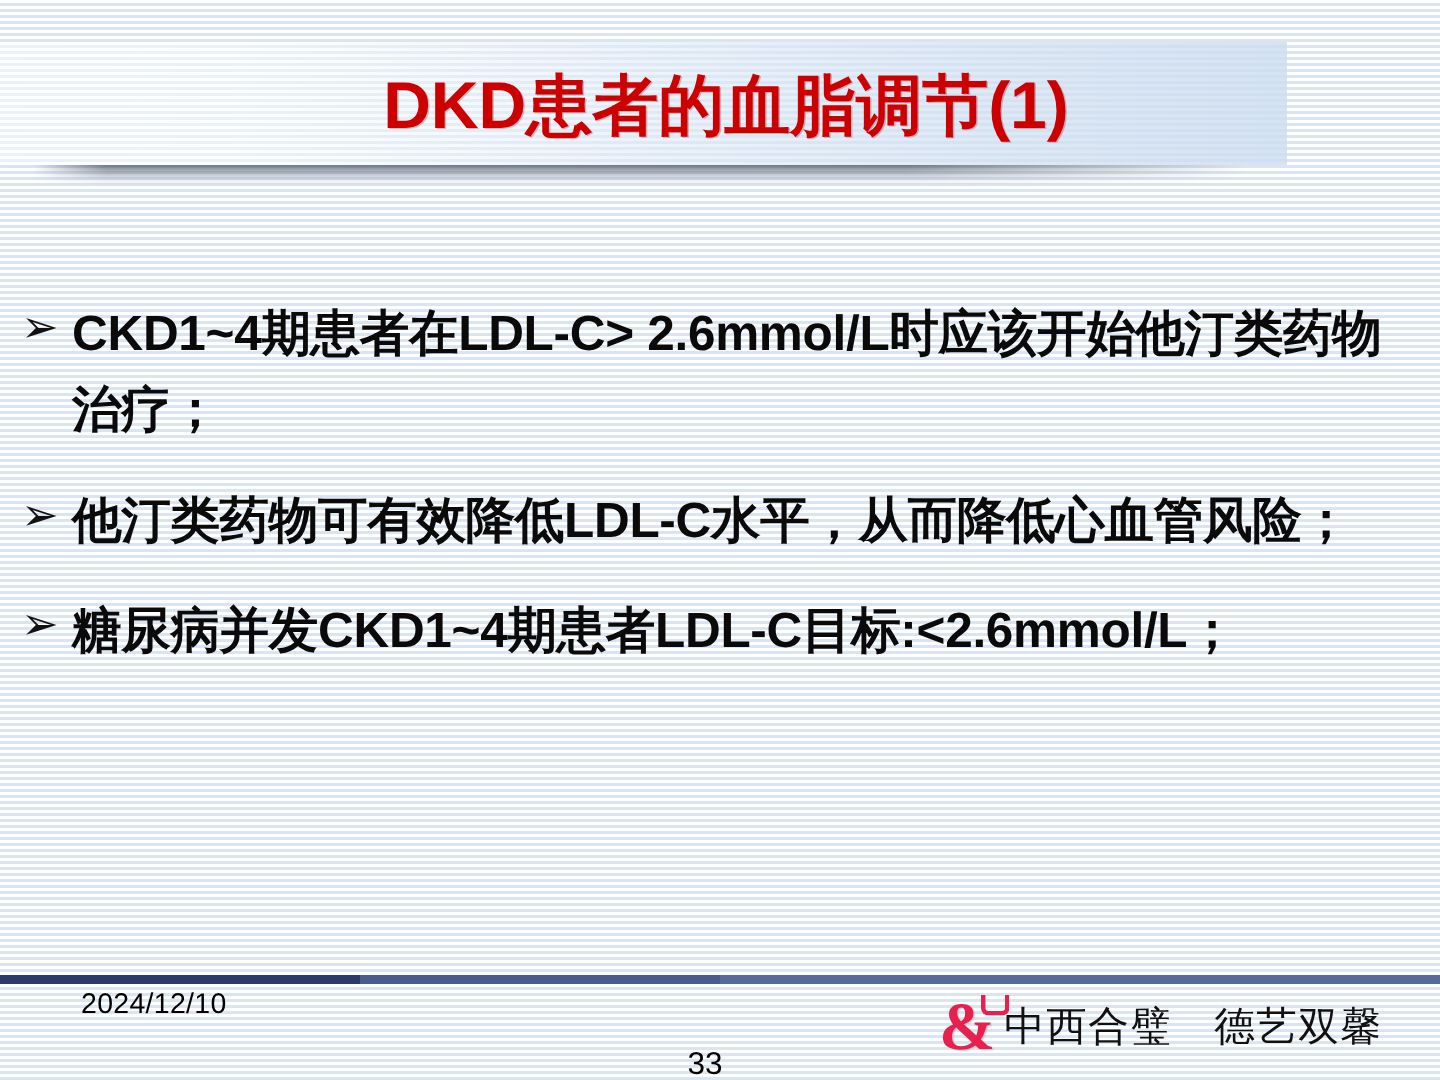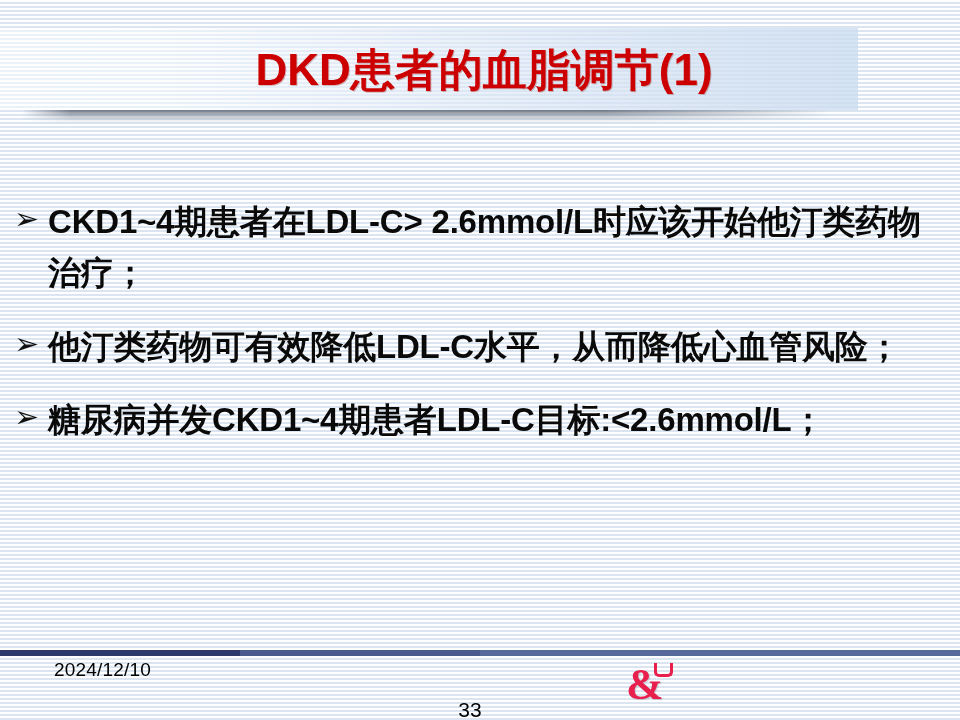--- a/index.html
+++ b/index.html
@@ -248,15 +248,16 @@
   <div class="footer-rule-dark"></div>
   <div class="footer-rule-mid"></div>
   <div class="footer-rule-light"></div>
 
   <div class="footer-date">2024/12/10</div>
 
   <div class="footer-page">33</div>
 
   <div class="logo">
     <span class="logo-amp">&amp;</span>
+    <span class="logo-text">中西合璧　德艺双馨</span>
   </div>
 
 </div>
 
 </body></html>

